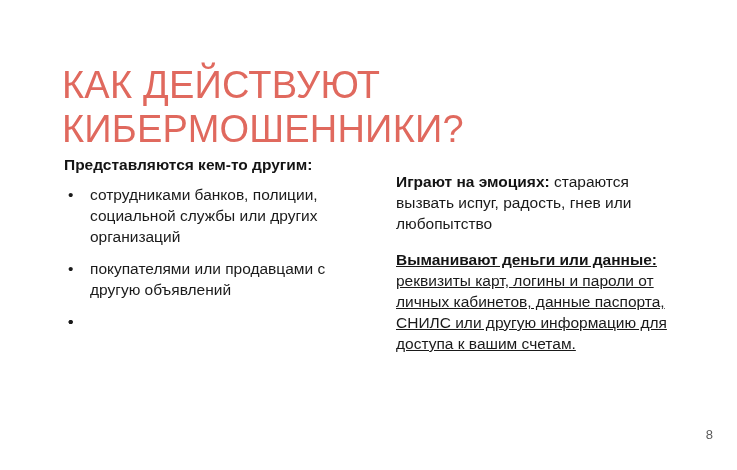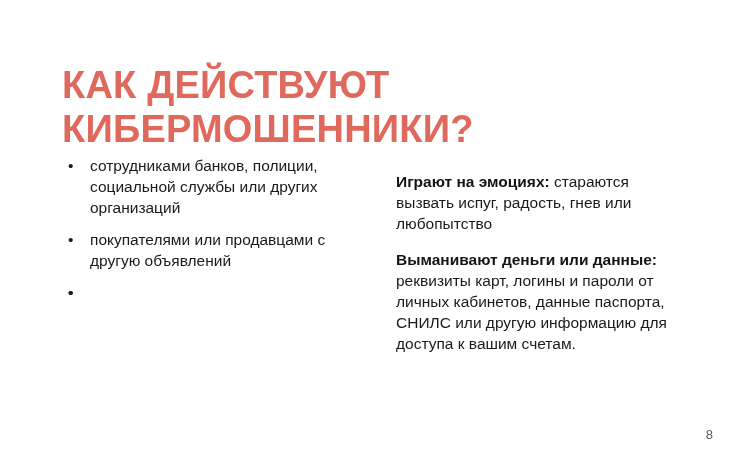--- a/index.html
+++ b/index.html
@@ -24,21 +24,21 @@
   }
 
   
   .slide-title {
     position: absolute;
     left: 62px;
     top: 38px;
     width: 620px;
     font-size: 38px;
     line-height: 44px;
-    font-weight: 700;
+    font-weight: 400;
     letter-spacing: 0.2px;
     color: #e0695e;
     white-space: pre-line;
   }
 
   
   .body-area {
     position: absolute;
     left: 0;
     top: 155px;
@@ -96,20 +96,21 @@
   
   .para-block {
     font-size: 15.5px;
     line-height: 21px;
     color: #1a1a1a;
     margin-bottom: 15px;
     margin-left: 16px;
   }
   .para-block:last-child {
     margin-bottom: 0;
+    text-decoration: underline;
   }
   .para-block .para-lead {
     font-weight: bold;
     color: #141414;
   }
 
   
   .page-number {
     position: absolute;
     right: 24px;
@@ -123,20 +124,21 @@
 <body>
 
 <div class="slide">
 
   <h1 class="slide-title">КАК ДЕЙСТВУЮТ
 КИБЕРМОШЕННИКИ?</h1>
 
   <div class="body-area">
 
     <div class="col col-left">
+      <div class="lead-heading">Представляются кем-то другим:</div>
 
       <ul class="bullets">
         <li>
           <span class="bullet-dot">•</span>
           <span>сотрудниками банков, полиции, социальной службы или других организаций</span>
         </li>
         <li>
           <span class="bullet-dot">•</span>
           <span>покупателями или продавцами с другую объявлений</span>
         </li>

